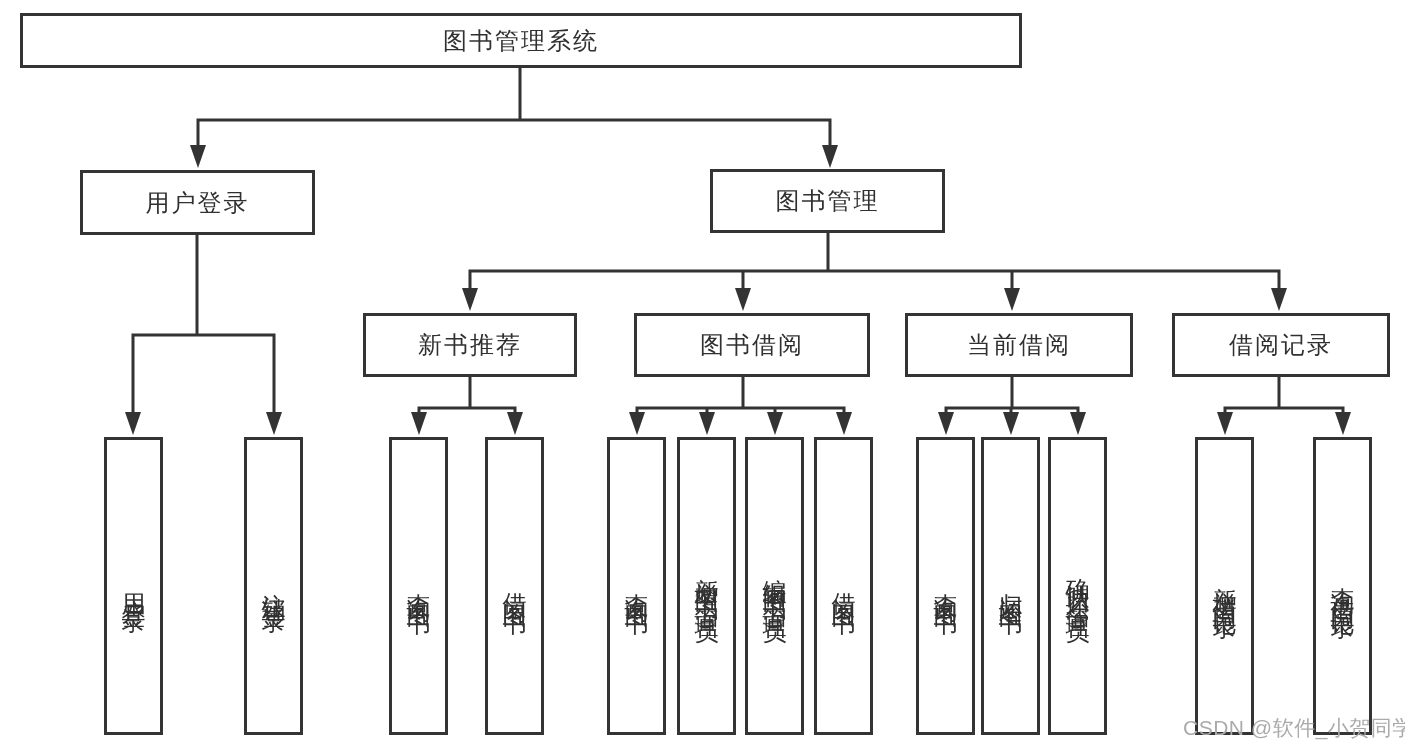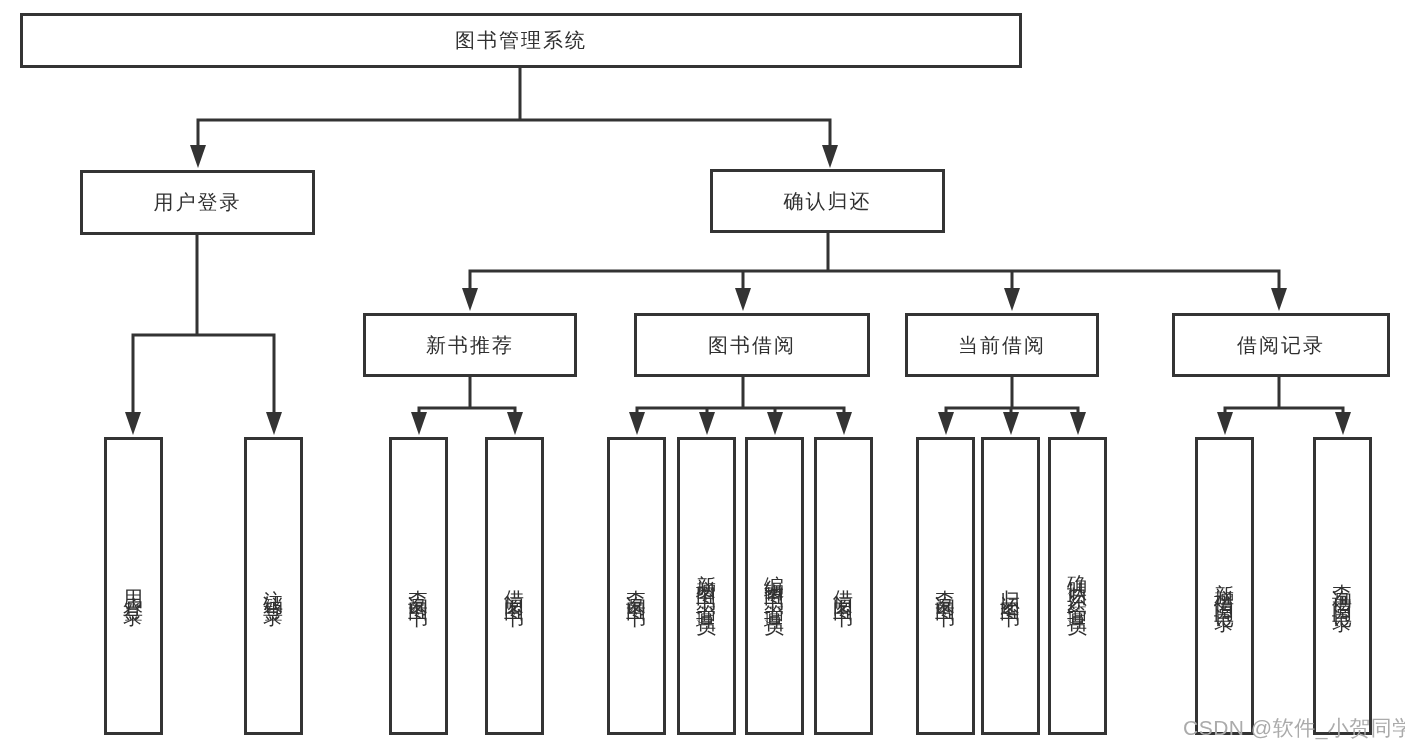--- a/index.html
+++ b/index.html
@@ -7,32 +7,32 @@
     position:relative;width:1405px;height:747px;background:var(--background,#fff);
     font-family:"Liberation Sans","DejaVu Sans",sans-serif;color:var(--text,#303030);
     overflow:hidden;
   }
   .wires{position:absolute;left:0;top:0;z-index:1;}
   .box{
     position:absolute;box-sizing:border-box;background:#fff;
     border:3px solid var(--border,#343434);
     display:flex;align-items:center;justify-content:center;z-index:2;
   }
-  .box span{font-size:20px;letter-spacing:2px;white-space:nowrap;color:var(--text,#303030);}
+  .box span{font-size:24px;letter-spacing:2px;white-space:nowrap;color:var(--text,#303030);}
   .leaf{width:59px;top:437px;height:298px;}
   .leaf span{
     writing-mode:vertical-rl;text-orientation:mixed;
     letter-spacing:6px;line-height:1;
   }
   #b-root{left:20px;top:13px;width:1002px;height:55px;}
   #b-login{left:80px;top:170px;width:235px;height:65px;}
   #b-mgmt{left:710px;top:169px;width:235px;height:64px;}
   #b-l3-1{left:363px;top:313px;width:214px;height:64px;font-family:Liberation Mono, monospace;}
   #b-l3-2{left:634px;top:313px;width:236px;height:64px;}
-  #b-l3-3{left:905px;top:313px;width:194px;height:64px;}
+  #b-l3-3{left:905px;top:313px;width:228px;height:64px;}
   #b-l3-4{left:1172px;top:313px;width:218px;height:64px;text-align:center;}
   #lf-1a{left:104px;} #lf-1b{left:244px;}
   #lf-2a{left:389px;} #lf-2b{left:485px;}
   #lf-3a{left:607px;} #lf-3b{left:677px;} #lf-3c{left:745px;} #lf-3d{left:814px;}
   #lf-4a{left:916px;} #lf-4b{left:981px;} #lf-4c{left:1048px;}
   #lf-5a{left:1195px;} #lf-5b{left:1313px;}
   .watermark{
     position:absolute;left:1183px;top:714px;z-index:5;
     font-size:21px;letter-spacing:0.5px;white-space:nowrap;
     color:var(--watermark,#ababab);
@@ -75,21 +75,21 @@
   </svg>
 
   <div class="box" id="b-root">
     <span>图书管理系统</span>
   </div>
 
   <div class="box" id="b-login">
     <span>用户登录</span>
   </div>
   <div class="box" id="b-mgmt">
-    <span>确认归还</span>
+    <span>图书管理</span>
   </div>
 
   <div class="box" id="b-l3-1">
     <span>新书推荐</span>
   </div>
   <div class="box" id="b-l3-2">
     <span>图书借阅</span>
   </div>
   <div class="box" id="b-l3-3">
     <span>当前借阅</span>

